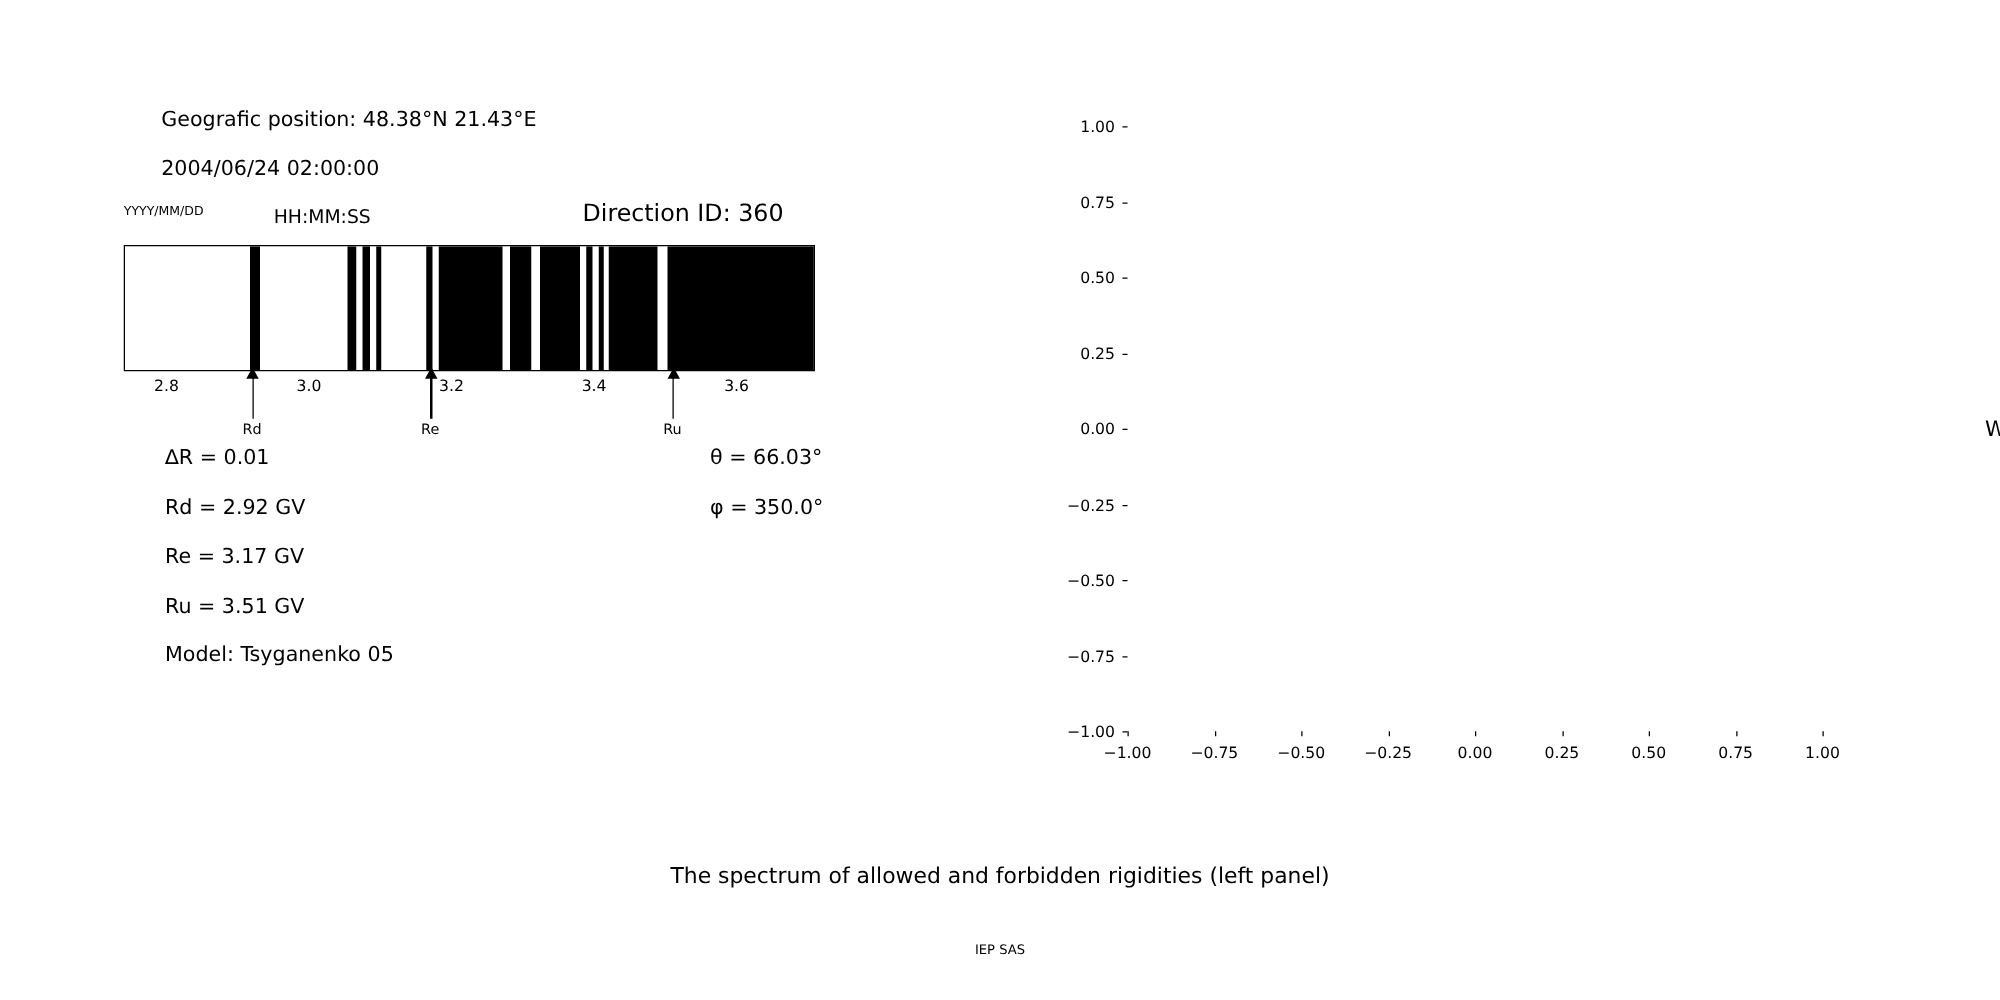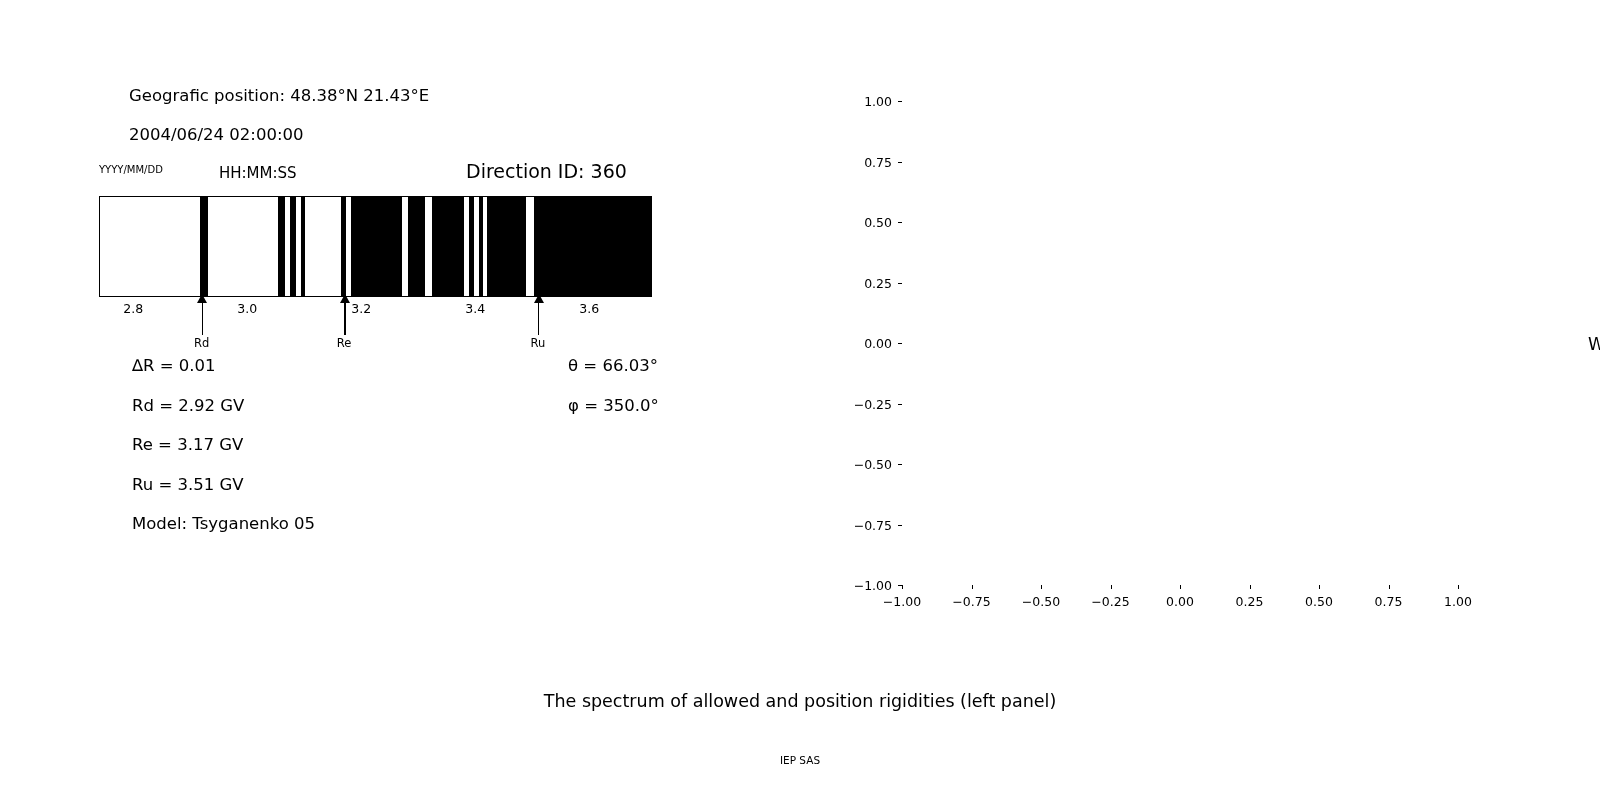--- a/index.html
+++ b/index.html
@@ -182,15 +182,15 @@
     <div class="xtick-lab" style="left: 489.5px; top: 594px;">0.25</div>
     <div class="tickmark x" style="position: absolute; left: 559px; top: 585px;"></div>
     <div class="xtick-lab" style="left: 559px; top: 594px;">0.50</div>
     <div class="tickmark x" style="position: absolute; left: 628.5px; top: 585px;"></div>
     <div class="xtick-lab" style="left: 628.5px; top: 594px;">0.75</div>
     <div class="tickmark x" style="position: absolute; left: 698px; top: 585px;"></div>
     <div class="xtick-lab" style="left: 698px; top: 594px;">1.00</div>
   </div>
 
 <div class="abs" id="caption">
-  <div class="caption-line">The spectrum of allowed and position rigidities (left panel)</div>
+  <div class="caption-line">The spectrum of allowed and forbidden rigidities (left panel)</div>
 </div>
 <div class="abs" id="footer-credit">IEP SAS</div>
 
 </body></html>

